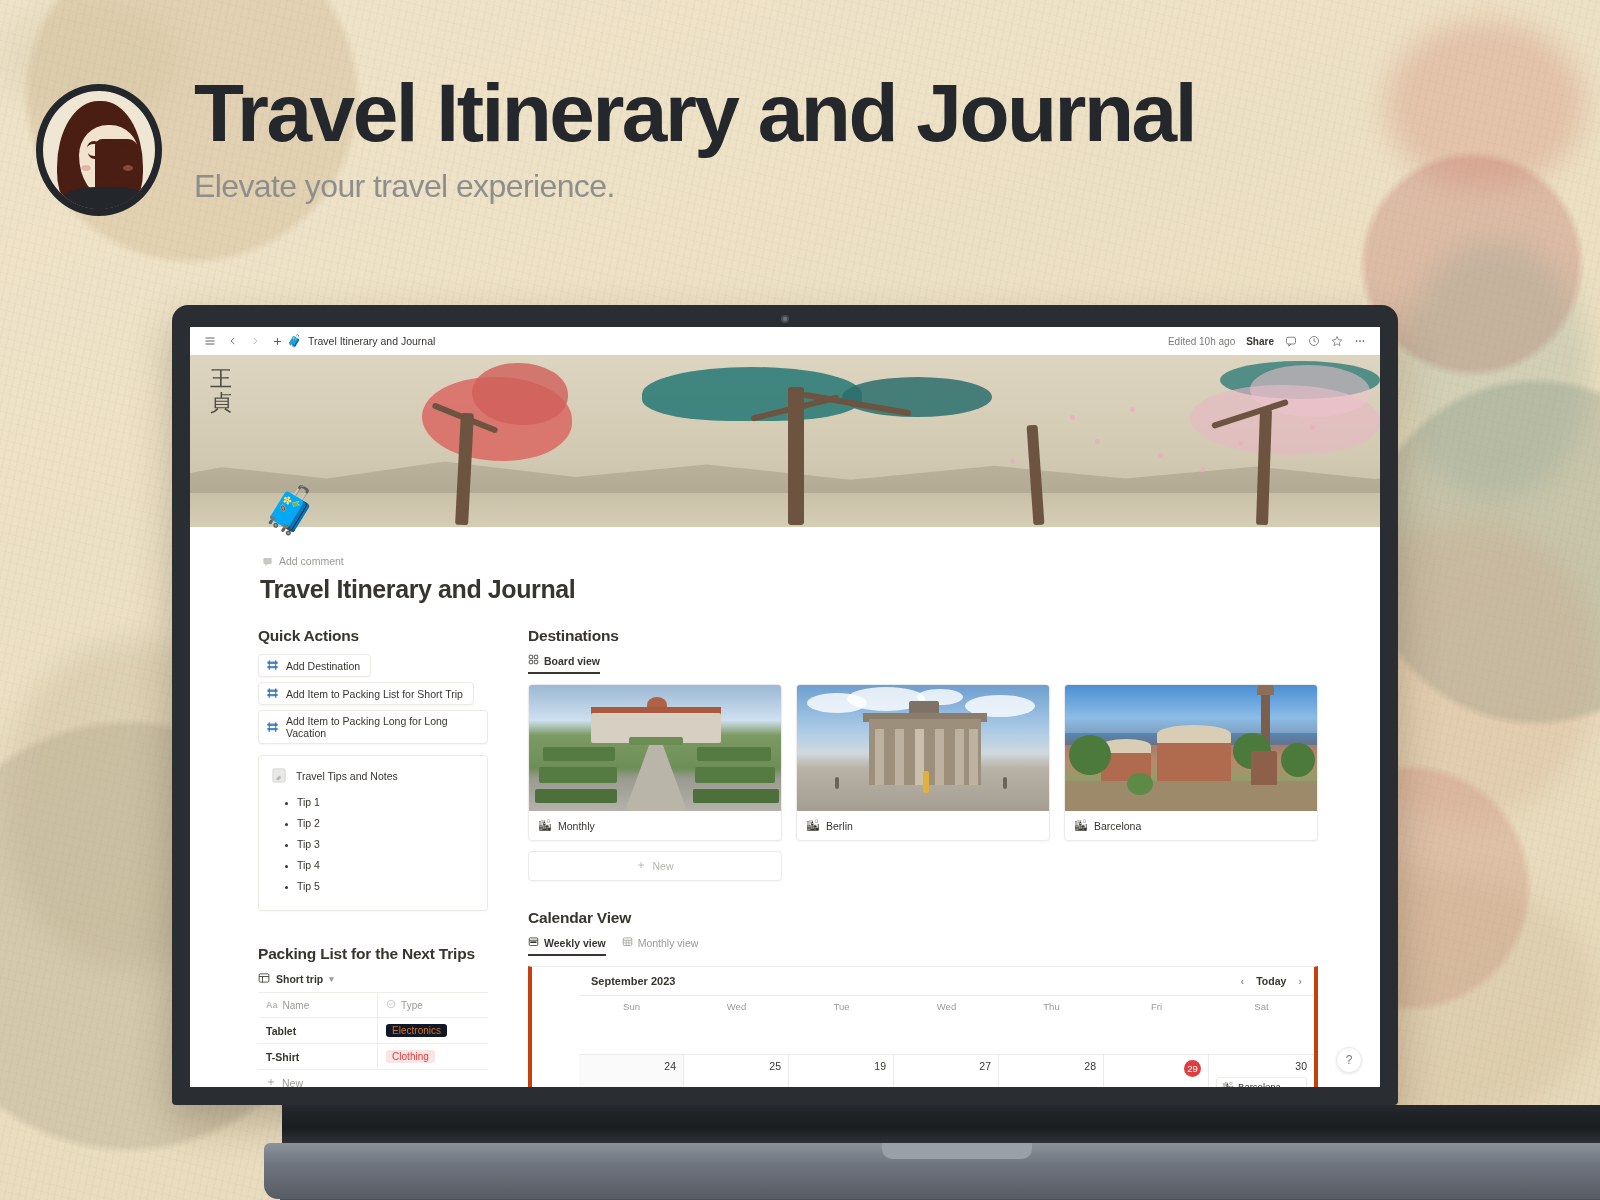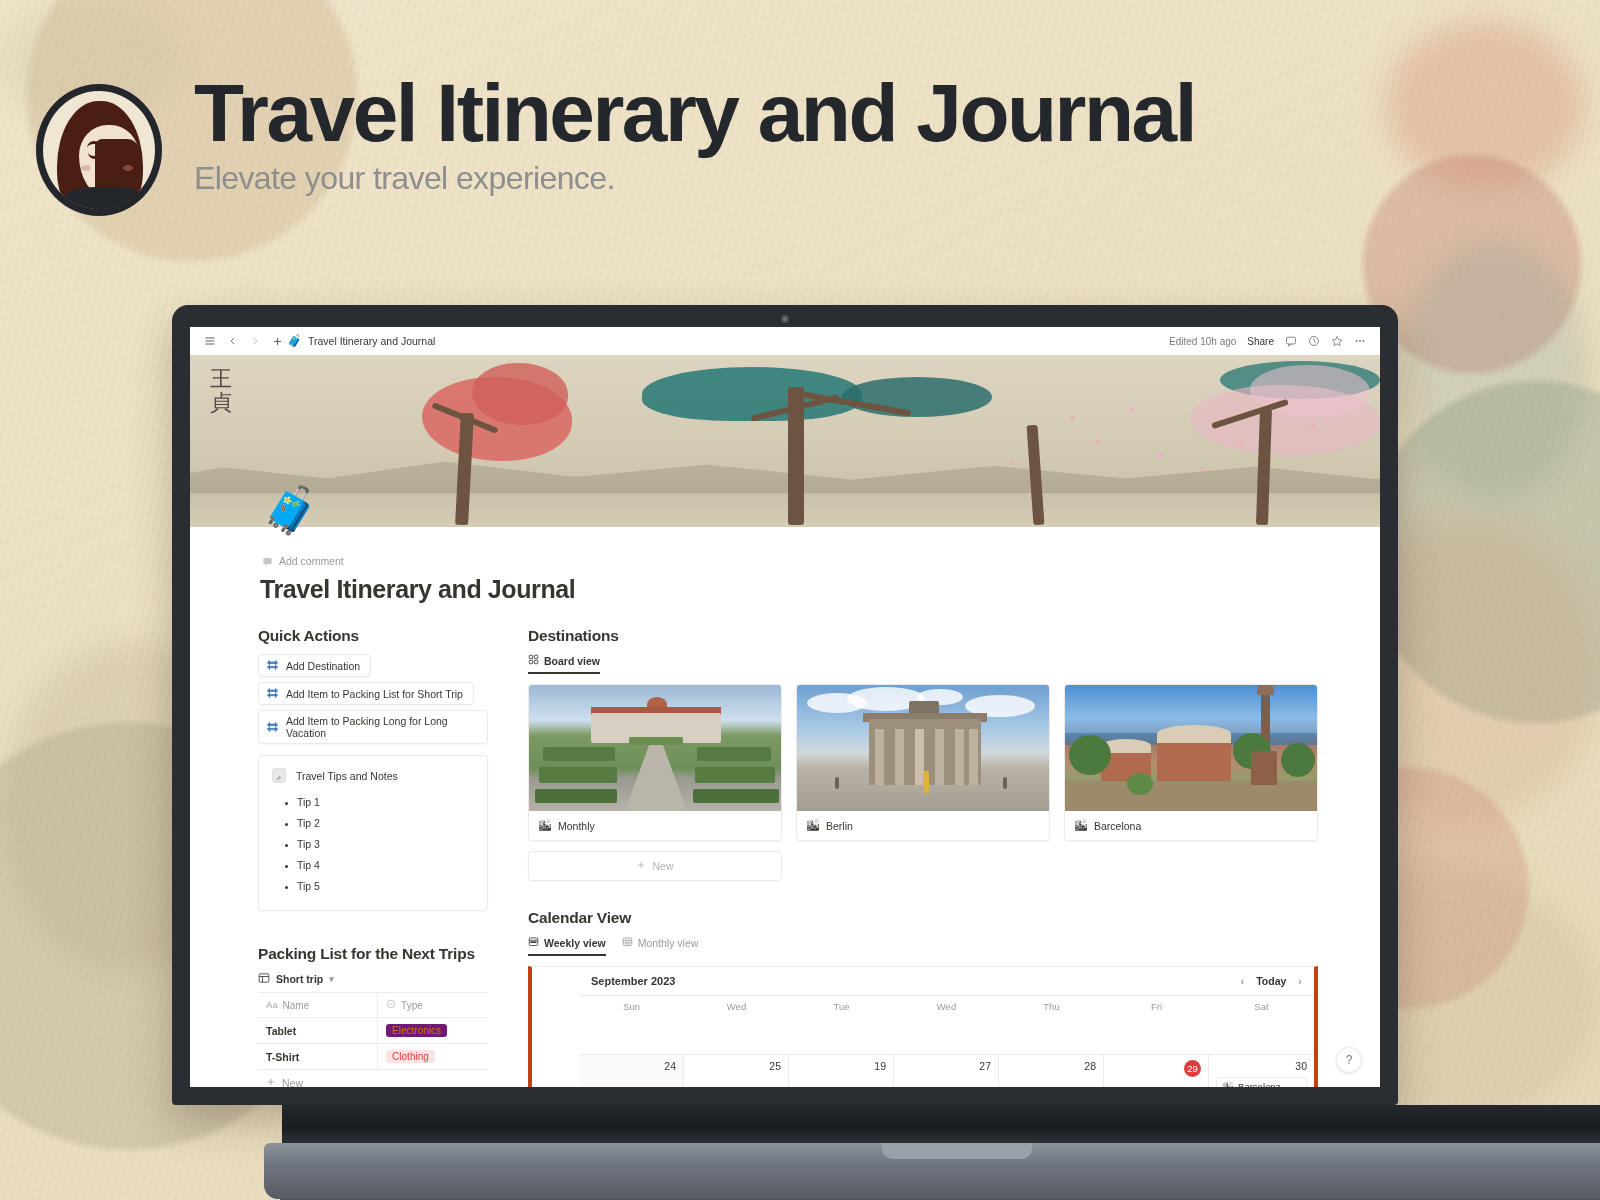--- a/index.html
+++ b/index.html
@@ -64,21 +64,21 @@
   .av-blush { position: absolute; top: 74px; width: 10px; height: 6px; background: rgba(200,130,115,.45); border-radius: 50%; }
   .av-blush.l { left: 38px; } .av-blush.r { left: 80px; }
   .av-body { position: absolute; left: 18px; bottom: -12px; width: 88px; height: 34px; background: #23272b; border-radius: 40% 40% 0 0; }
 
   .brand-text { margin-left: 32px; margin-top: -14px; }
   .brand-title {
     font-size: 82px; font-weight: 700; color: #24282c; letter-spacing: -2.5px;
     line-height: 1.05; white-space: nowrap;
   }
   .brand-sub {
-    font-size: 32px; color: #8e8e8e; letter-spacing: -.6px; margin-top: 4px; white-space: nowrap;
+    font-size: 32px; color: #8e8e8e; letter-spacing: -.6px; margin-top: 12px; white-space: nowrap;
   }
 
   
   .laptop { position: absolute; left: 172px; top: 305px; width: 1226px; }
   .lid {
     width: 1226px; height: 800px; background: #2a2d31;
     border-radius: 16px 16px 4px 4px; padding: 22px 18px 0 18px;
     box-shadow: 0 18px 40px rgba(60,45,25,.28);
     position: relative;
   }
@@ -107,21 +107,21 @@
 
   
   .topbar {
     height: 28px; display: flex; align-items: center; padding: 0 14px;
     font-size: 10.5px; color: #3b3b38; gap: 0; background: #fff;
   }
   .tb-ico { color: #5a5a57; display: inline-flex; align-items: center; justify-content: center; }
   .tb-left { display: flex; align-items: center; gap: 12px; }
   .tb-title { display: flex; align-items: center; gap: 6px; margin-left: 4px; font-size: 10.5px; color: #373530; }
   .tb-right { margin-left: auto; display: flex; align-items: center; gap: 11px; font-size: 10px; color: #7a7a76; }
-  .tb-right .share { color: #37352f; font-weight: 400; }
+  .tb-right .share { color: #37352f; font-weight: 700; }
   .tb-emoji { font-size: 12px; }
 
   
   .cover {
     height: 172px; position: relative; overflow: hidden;
     background:
       linear-gradient(180deg,#d8d0bb 0%, #cdc5ae 55%, #bdb49b 100%);
   }
   .cov-sky { position:absolute; inset:0; background: linear-gradient(180deg,#ddd5c0 0%,#d2c9b2 60%,#c3baa1 100%); }
   .cov-mtn {
@@ -201,21 +201,21 @@
   table.pack th, table.pack td {
     border-top: 1px solid #eeedea; border-bottom: 1px solid #eeedea; border-right: 1px solid #eeedea;
     padding: 6px 8px; text-align: left; font-weight: 400;
   }
   table.pack th:first-child, table.pack td:first-child { border-left: 0; }
   table.pack th:last-child, table.pack td:last-child { border-right: 0; }
   table.pack th { font-size: 10px; color: #9b9a97; font-weight: 400; }
   table.pack td { font-size: 10.5px; color: #37352f; font-weight: 600; }
   .th-in { display: flex; align-items: center; gap: 5px; }
   .tag { display: inline-block; padding: 1px 6px; border-radius: 3px; font-size: 10px; font-weight: 400; }
-  .tag-electronics { background: #701a75; color: #d9730d; }
+  .tag-electronics { background: #0f172a; color: #d9730d; }
   .tag-clothing { background: #fbe4e4; color: #e03e3e; }
   .new-row { display: flex; align-items: center; gap: 6px; font-size: 10.5px; color: #9b9a97; padding: 7px 8px; }
 
   
   .view-tabs { display: flex; gap: 16px; margin-bottom: 10px; }
   .view-tab {
     display: flex; align-items: center; gap: 5px; font-size: 10.5px; color: #9b9a97;
     padding-bottom: 5px; border-bottom: 2px solid transparent;
   }
   .view-tab.active { color: #37352f; font-weight: 600; border-bottom-color: #37352f; }

